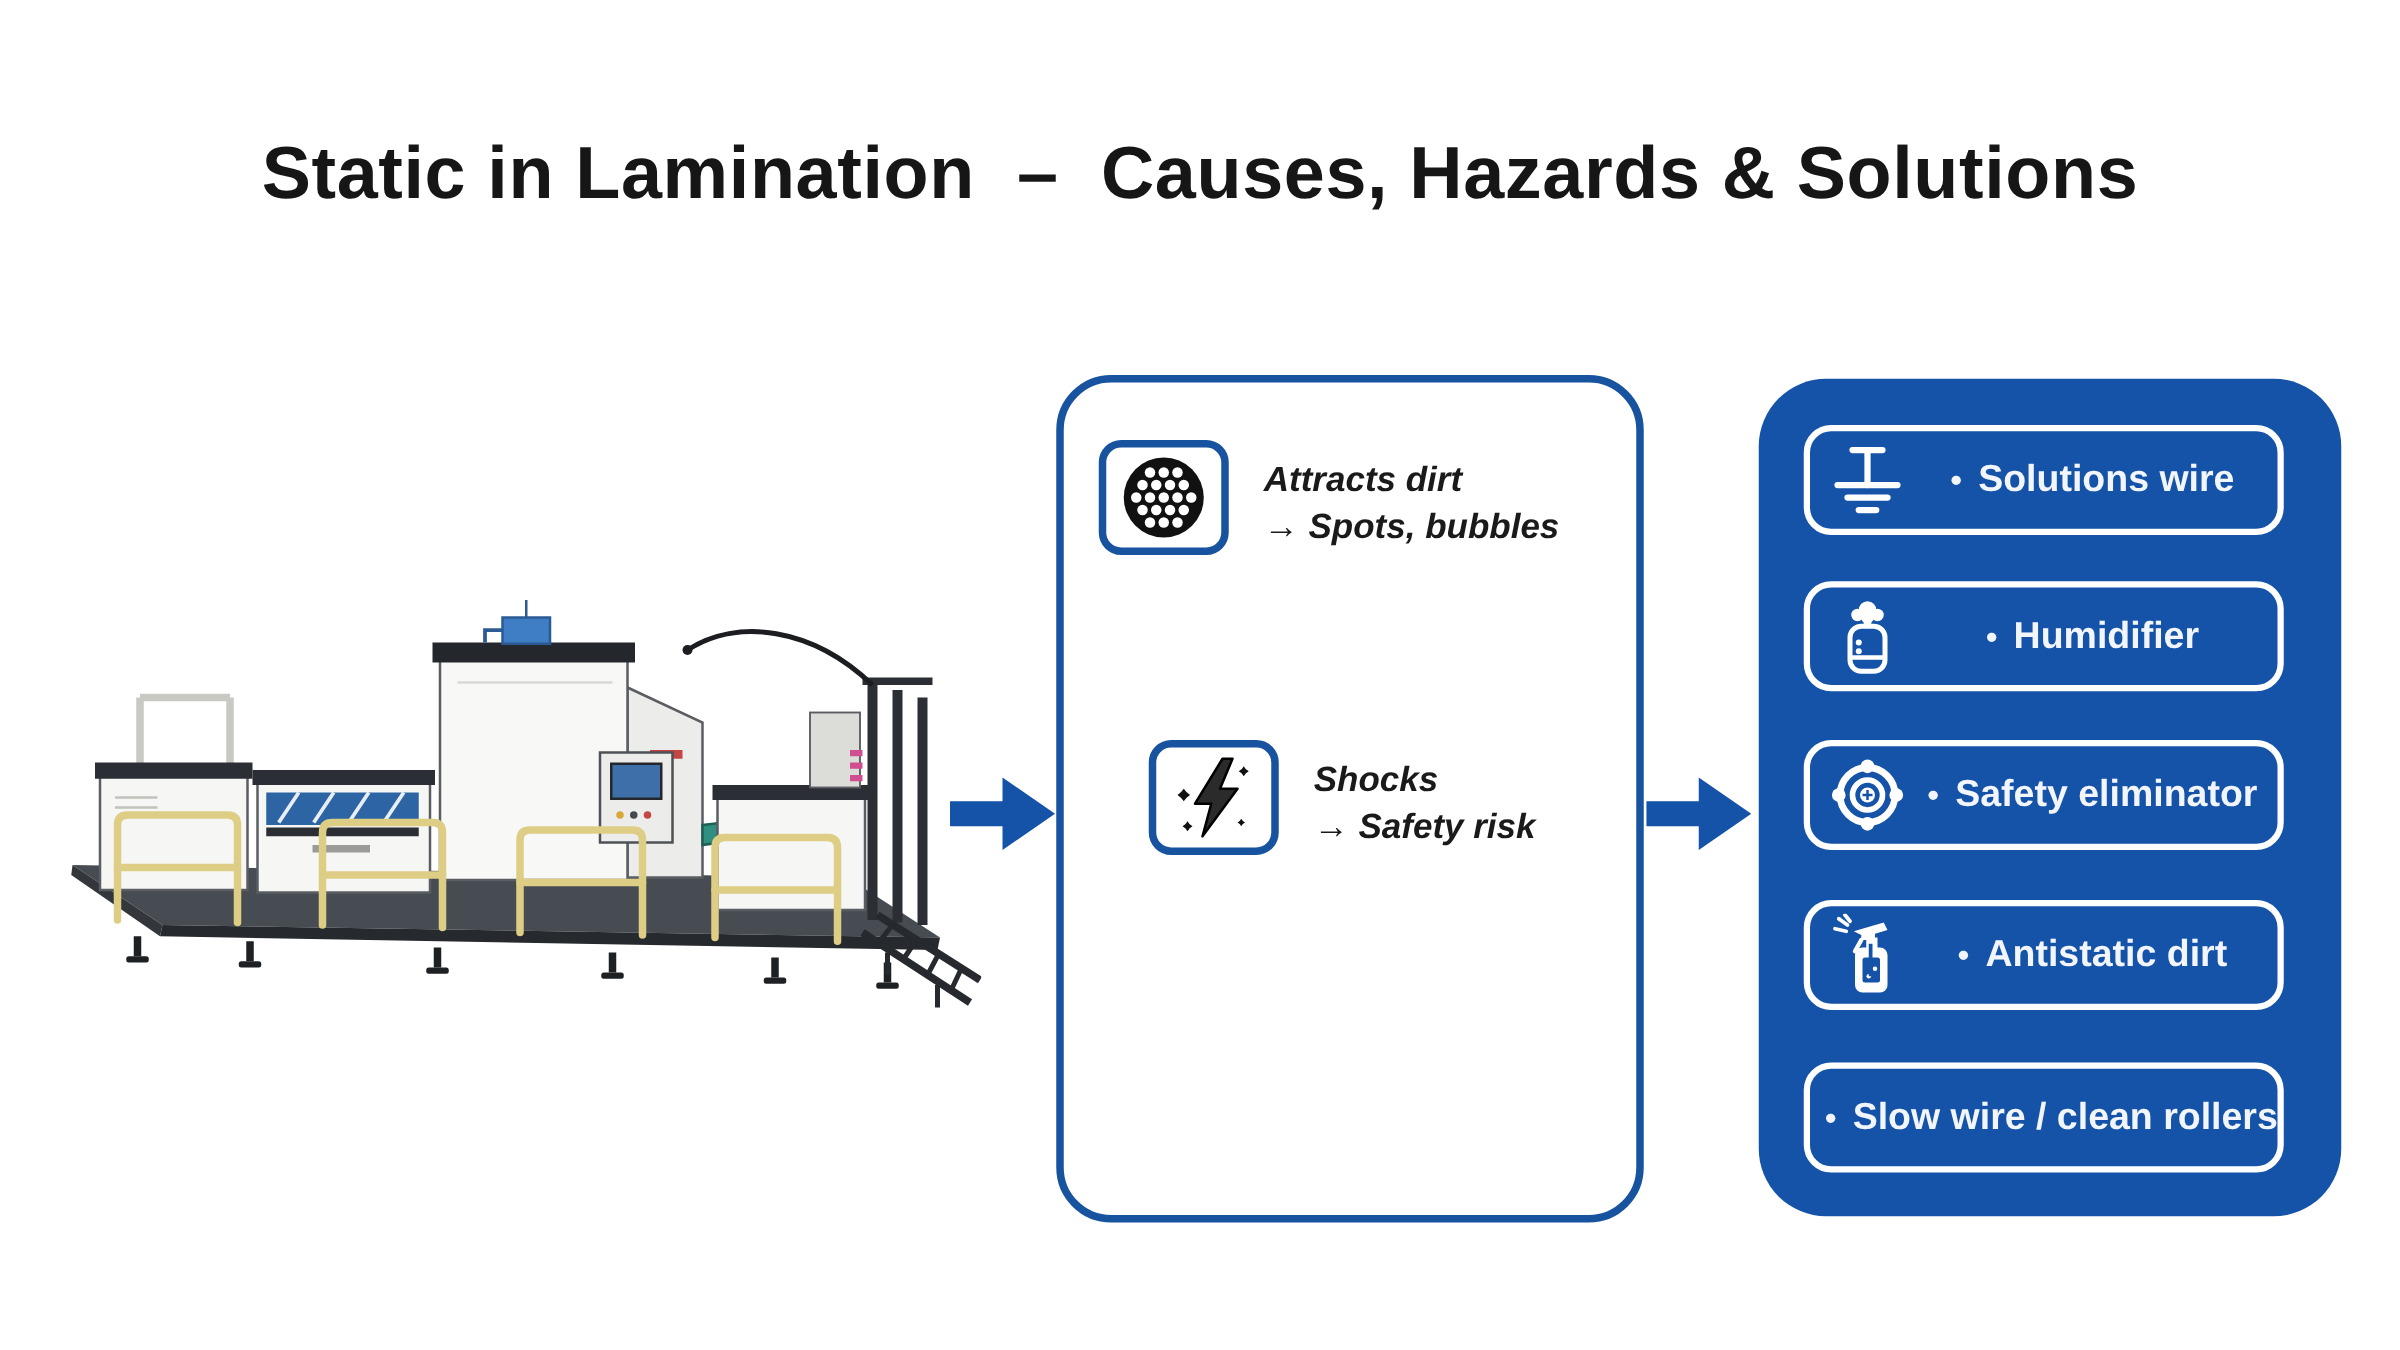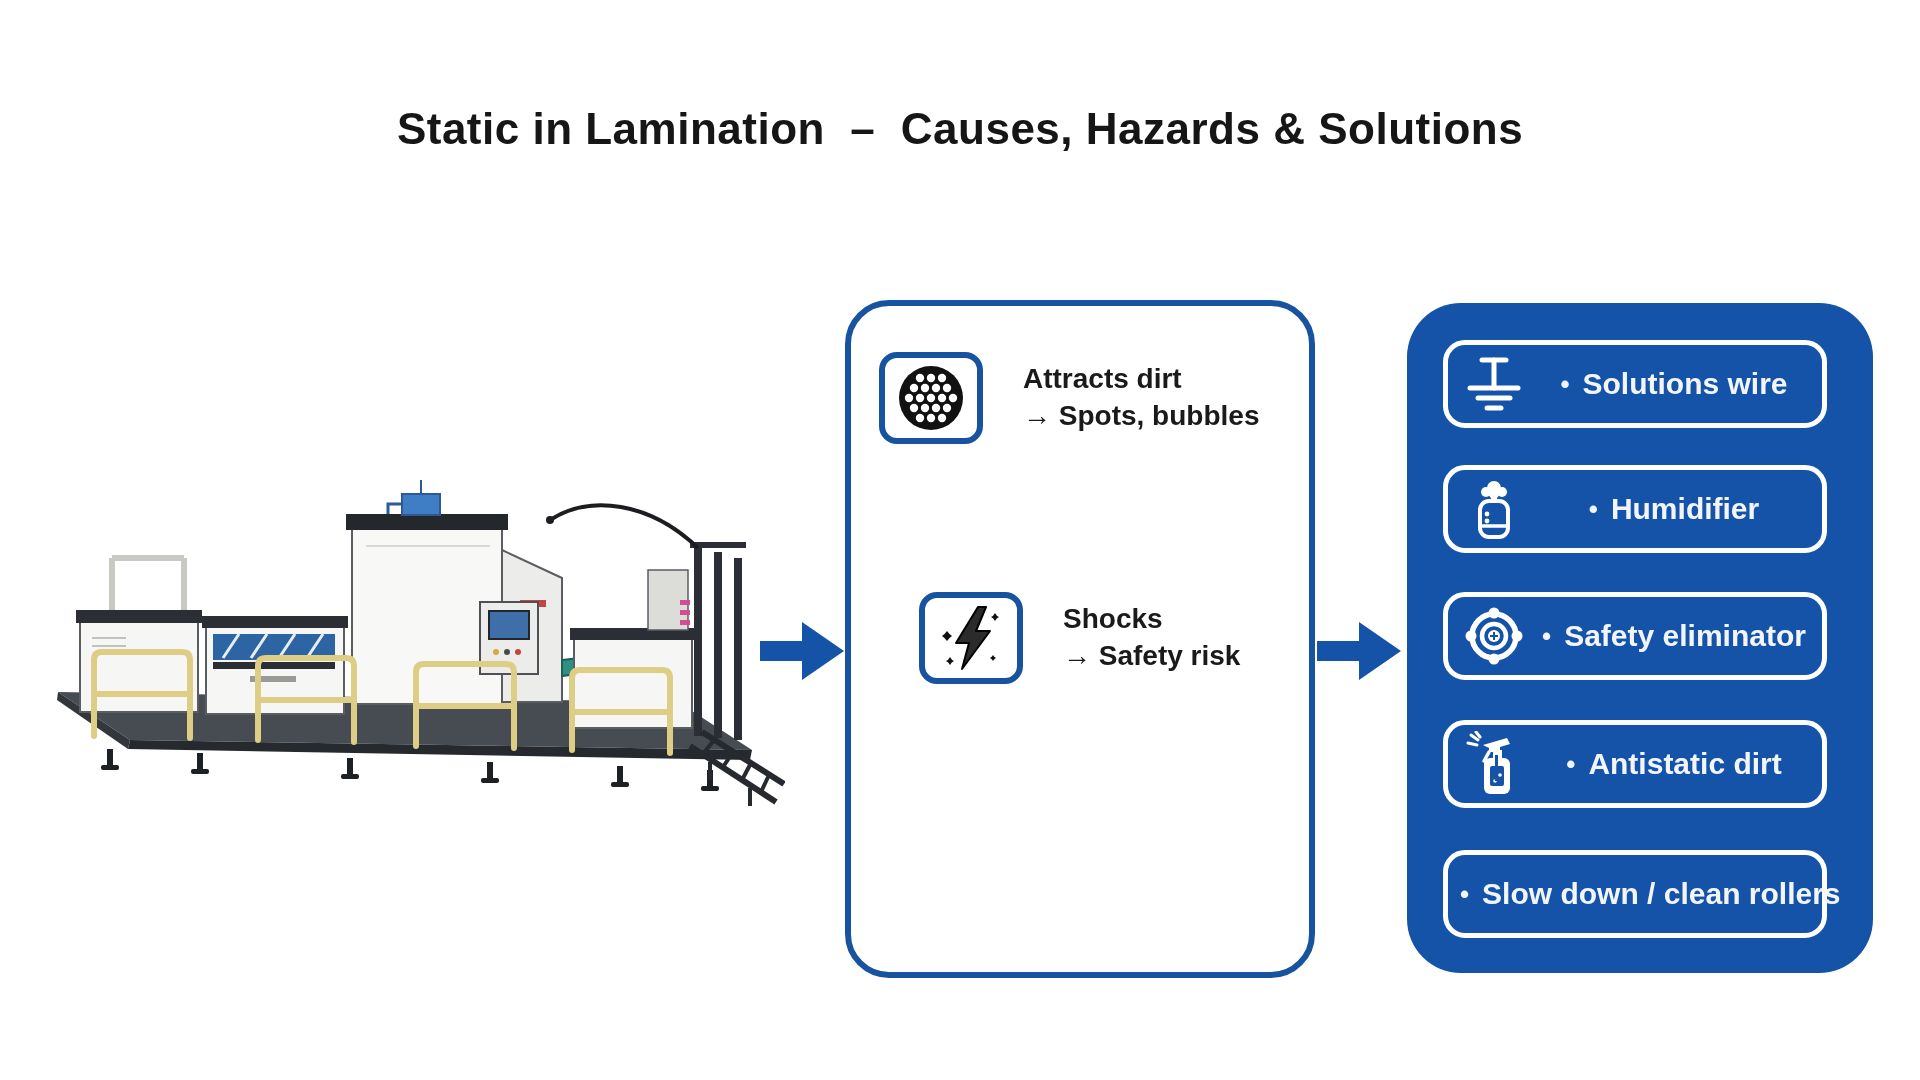--- a/index.html
+++ b/index.html
@@ -2,34 +2,34 @@
 <html><head>
 <meta charset="utf-8">
 <style>
   html,body{margin:0;padding:0;background:#ffffff;}
   .canvas{
     position:relative;width:1920px;height:1080px;background:#ffffff;
     font-family:"Liberation Sans",sans-serif;overflow:hidden;
   }
   .title{
     position:absolute;left:0;right:0;top:104px;text-align:center;
-    font-size:44px;font-weight:700;color:#161616;letter-spacing:.5px;white-space:pre;
+    font-size:59px;font-weight:700;color:#161616;letter-spacing:.5px;white-space:pre;
   }
   
   .machine{position:absolute;left:50px;top:450px;width:735px;height:390px;}
   
   .flow-arrow{position:absolute;top:615px;width:84px;height:72px;}
   .flow-arrow.a1{left:760px;}
   .flow-arrow.a2{left:1317px;}
   
   .hazards{
     position:absolute;left:845px;top:300px;width:470px;height:678px;
     border:6px solid #17539f;border-radius:44px;background:#ffffff;box-sizing:border-box;
   }
-  .hz-row{position:absolute;left:28px;display:flex;gap:40px;align-items:flex-start;}
+  .hz-row{position:absolute;left:28px;display:flex;gap:28px;align-items:center;font-style:italic;}
   .hz-row.r1{top:46px;} .hz-row.r2{top:286px;padding-left:40px;} .hz-row.r3{top:516px;}
   .hz-icon-box{
     width:104px;height:92px;border:6px solid #17539f;border-radius:18px;background:#fff;
     display:flex;align-items:center;justify-content:center;flex:0 0 auto;box-sizing:border-box;
   }
   .hz-text{padding-top:8px;font-size:28px;font-weight:700;line-height:37px;color:#1a1a1a;width:300px;}
   
   .solutions{
     position:absolute;left:1407px;top:303px;width:466px;height:670px;
     background:#1553a8;border-radius:54px;
@@ -297,19 +297,19 @@
       </div>
       <div class="sol-text">
         <span class="bullet">•</span>
         <span>Antistatic dirt</span>
       </div>
     </div>
 
     <div class="sol-box b5 no-icon">
       <div class="sol-text">
         <span class="bullet">•</span>
-        <span>Slow down / clean rollers</span>
+        <span>Slow wire / clean rollers</span>
       </div>
     </div>
 
   </div>
 
 </div>
 
 </body></html>

